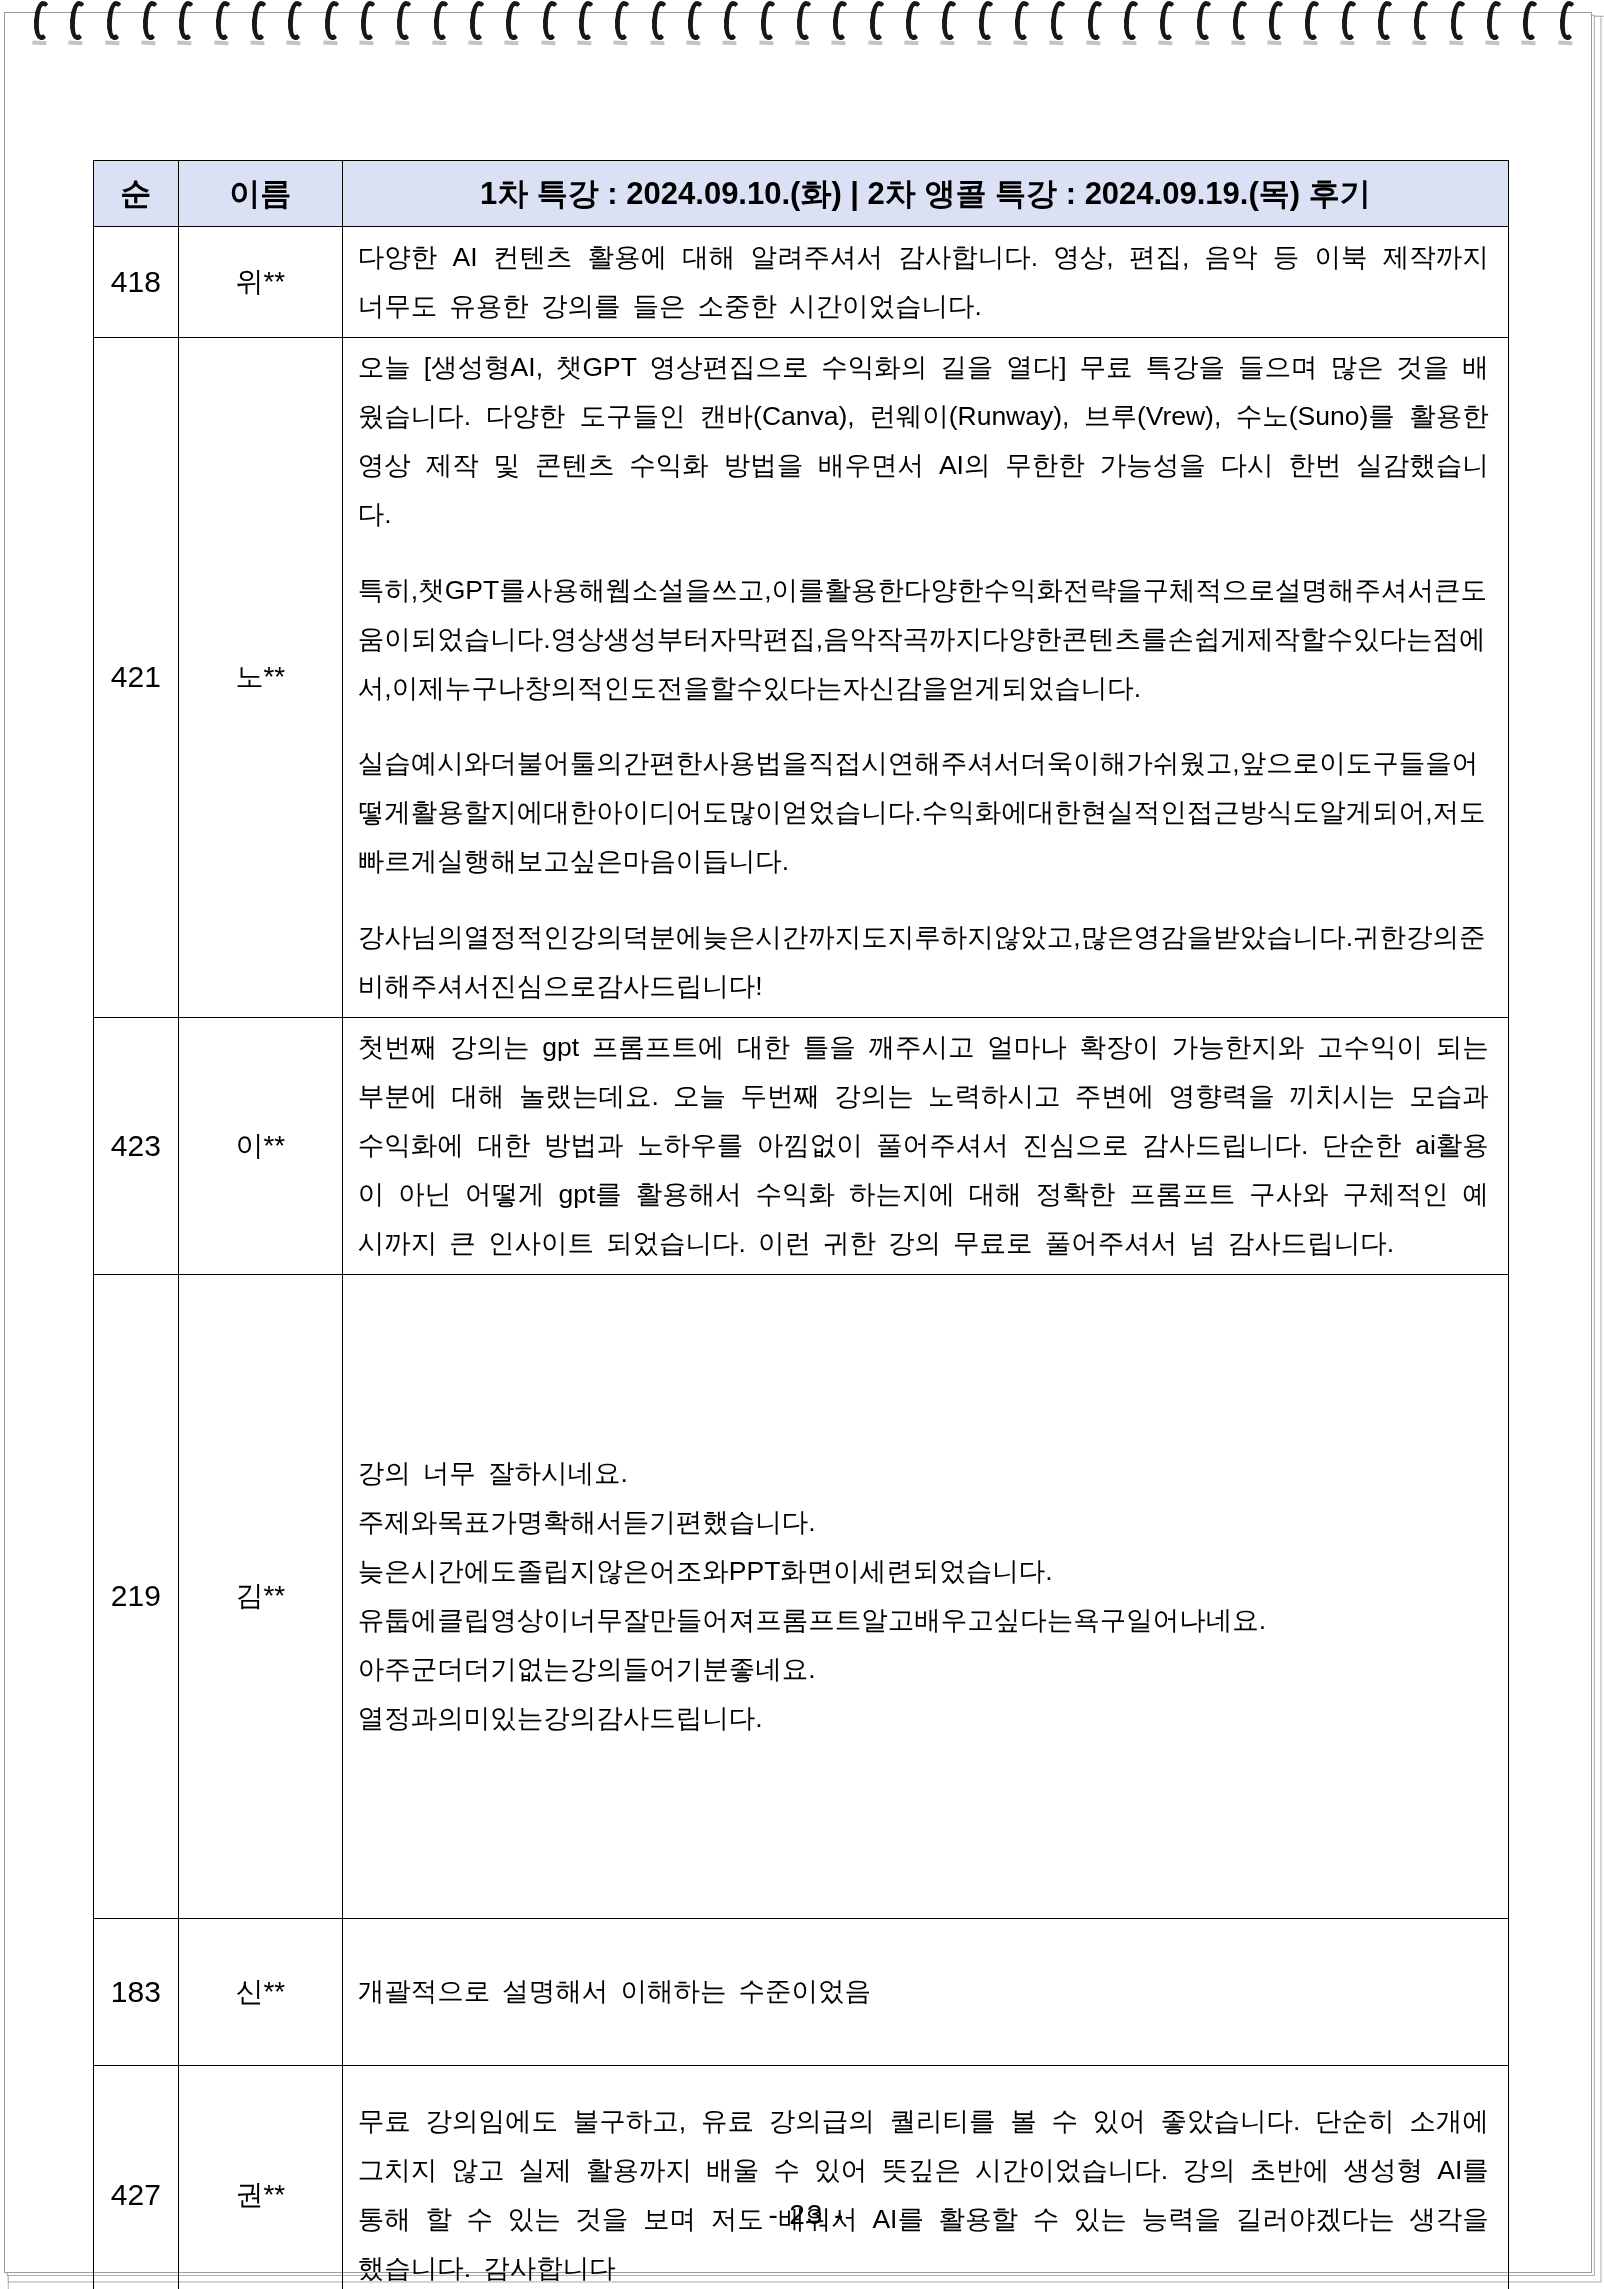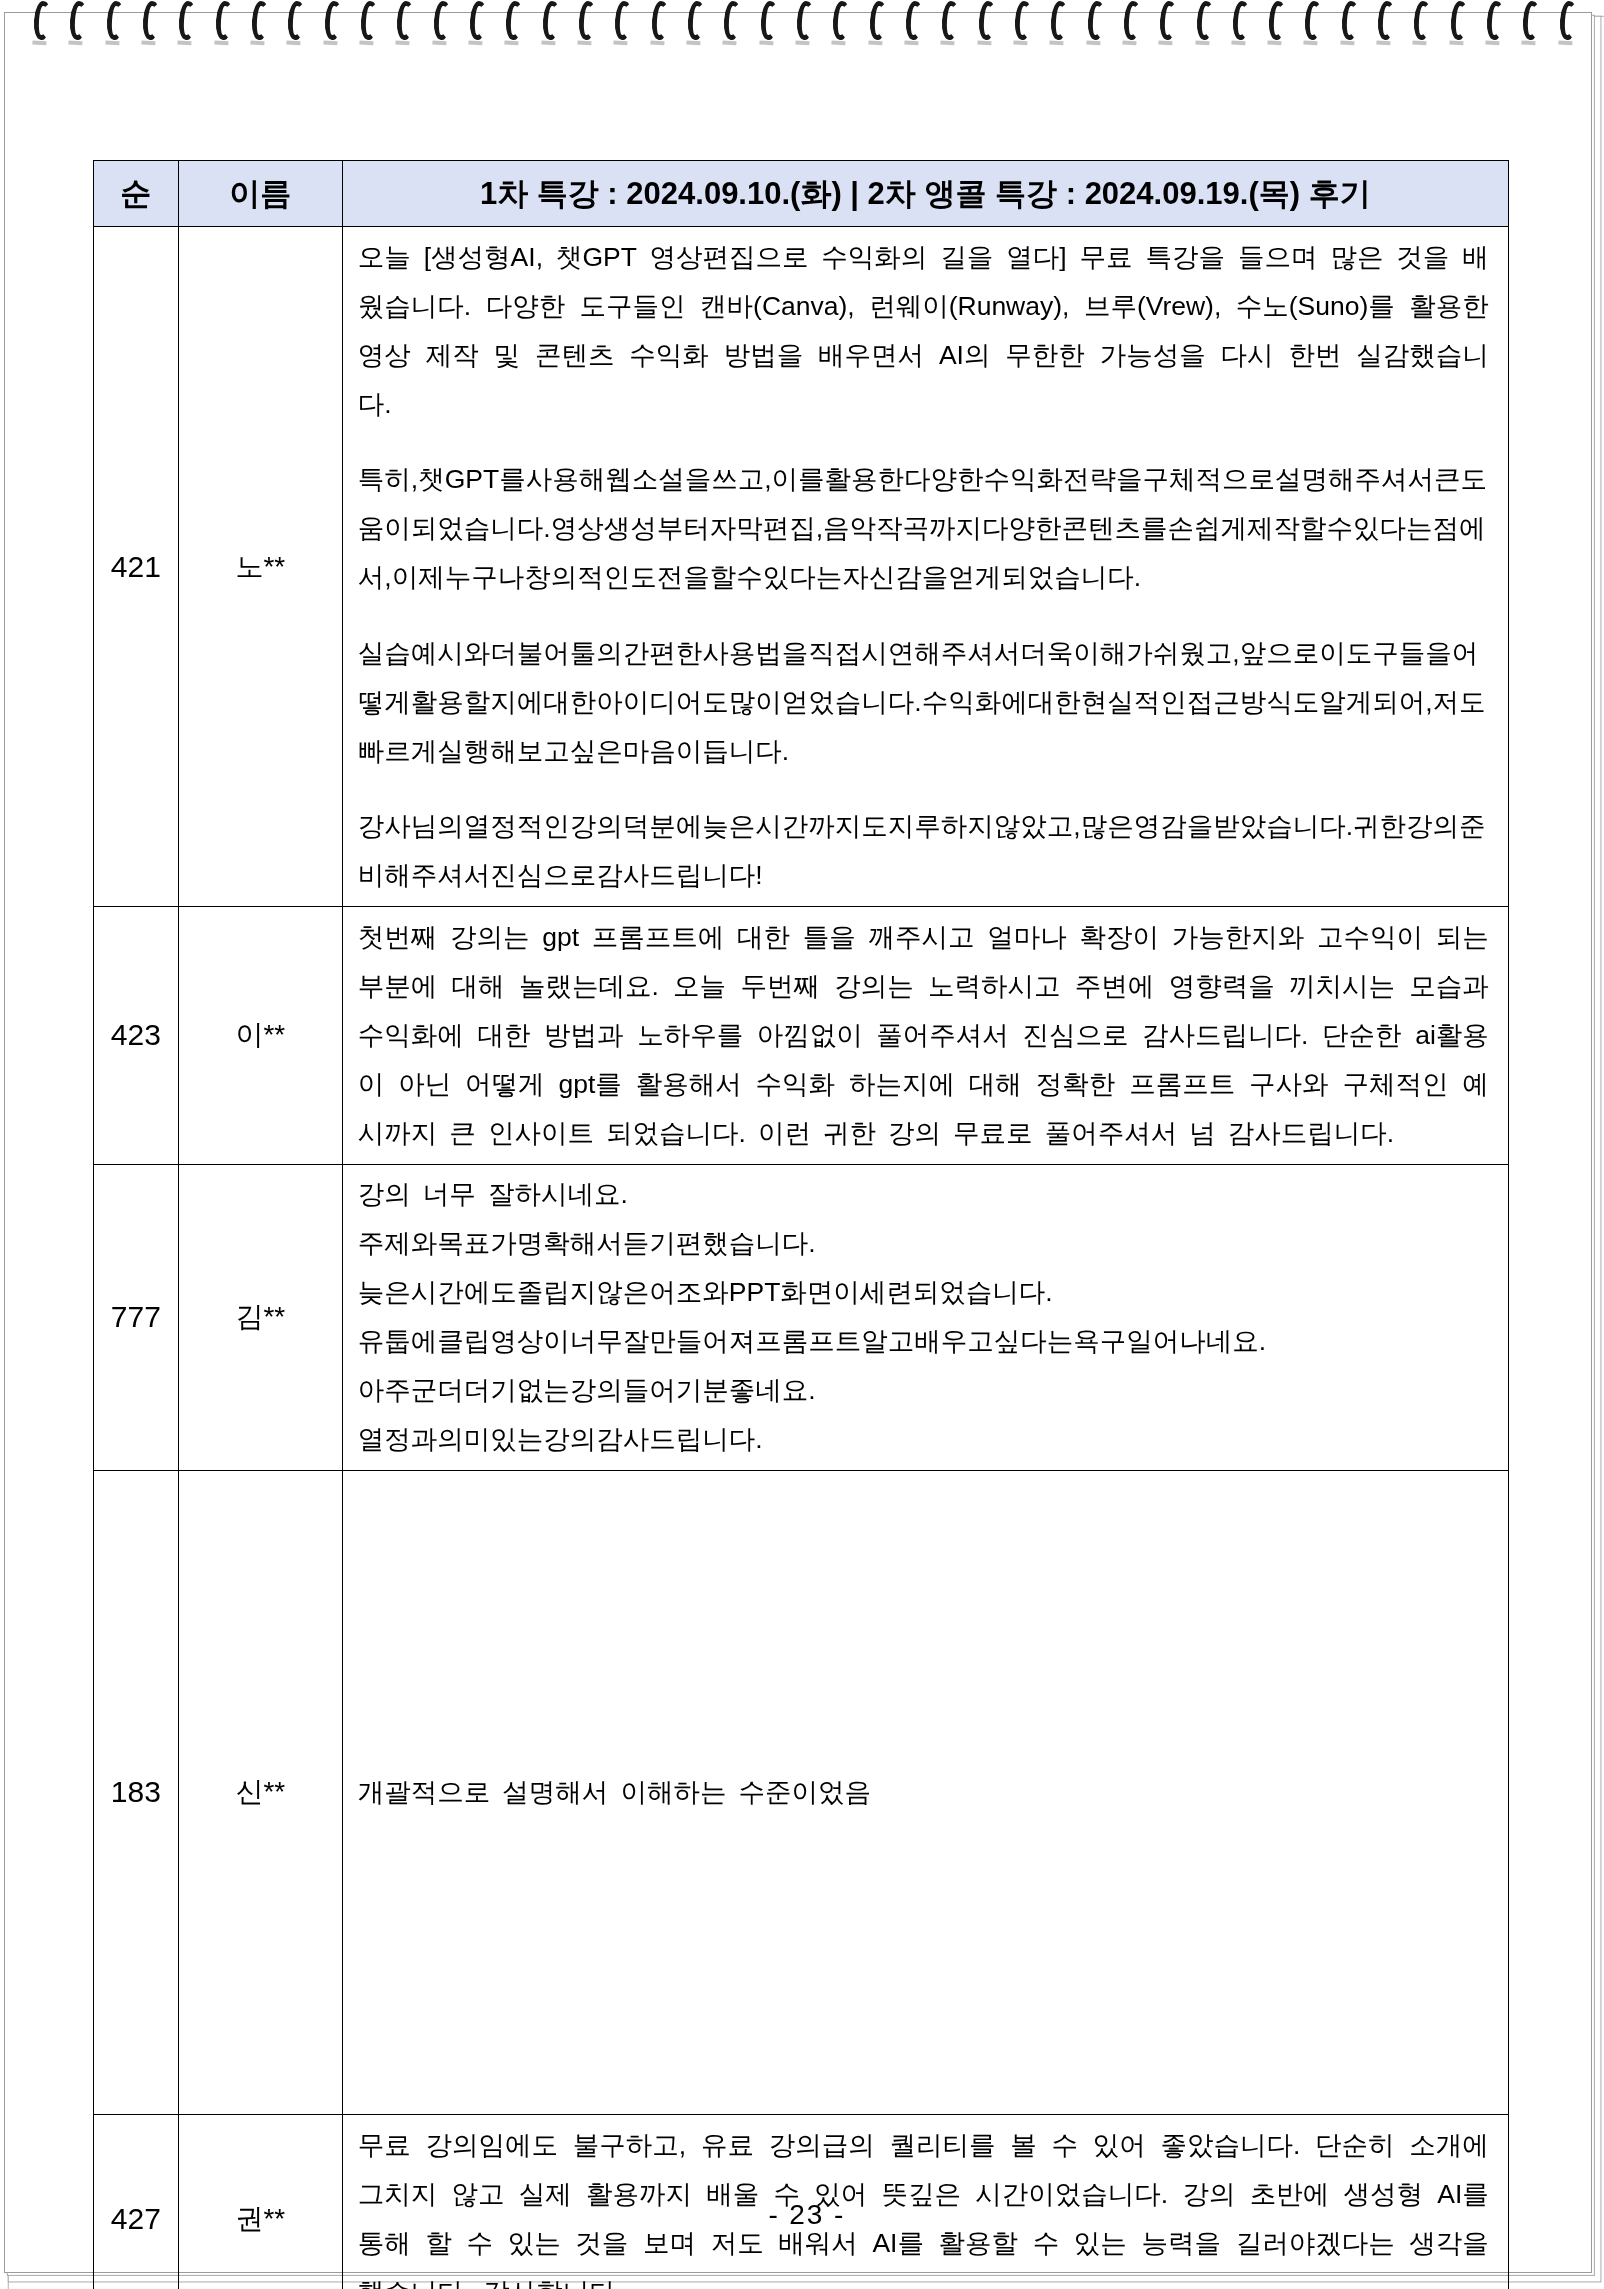--- a/index.html
+++ b/index.html
@@ -133,38 +133,45 @@
       </colgroup>
       <thead>
         <tr>
           <th>순</th>
           <th>이름</th>
           <th>1차 특강 : 2024.09.10.(화) | 2차 앵콜 특강 : 2024.09.19.(목) 후기</th>
         </tr>
       </thead>
       <tbody>
           <tr>
+            <td class="no-cell">418</td>
+            <td class="name-cell">위**</td>
+            <td class="review-cell">
+              <p>다양한 AI 컨텐츠 활용에 대해 알려주셔서 감사합니다. 영상, 편집, 음악 등 이북 제작까지 너무도 유용한 강의를 들은 소중한 시간이었습니다.</p>
+            </td>
+          </tr>
+          <tr>
             <td class="no-cell">421</td>
             <td class="name-cell">노**</td>
             <td class="review-cell">
               <p>오늘 [생성형AI, 챗GPT 영상편집으로 수익화의 길을 열다] 무료 특강을 들으며 많은 것을 배웠습니다. 다양한 도구들인 캔바(Canva), 런웨이(Runway), 브루(Vrew), 수노(Suno)를 활용한 영상 제작 및 콘텐츠 수익화 방법을 배우면서 AI의 무한한 가능성을 다시 한번 실감했습니다.</p>
               <p>특히,챗GPT를사용해웹소설을쓰고,이를활용한다양한수익화전략을구체적으로설명해주셔서큰도움이되었습니다.영상생성부터자막편집,음악작곡까지다양한콘텐츠를손쉽게제작할수있다는점에서,이제누구나창의적인도전을할수있다는자신감을얻게되었습니다.</p>
               <p>실습예시와더불어툴의간편한사용법을직접시연해주셔서더욱이해가쉬웠고,앞으로이도구들을어떻게활용할지에대한아이디어도많이얻었습니다.수익화에대한현실적인접근방식도알게되어,저도빠르게실행해보고싶은마음이듭니다.</p>
               <p>강사님의열정적인강의덕분에늦은시간까지도지루하지않았고,많은영감을받았습니다.귀한강의준비해주셔서진심으로감사드립니다!</p>
             </td>
           </tr>
           <tr>
             <td class="no-cell">423</td>
             <td class="name-cell">이**</td>
             <td class="review-cell">
               <p>첫번째 강의는 gpt 프롬프트에 대한 틀을 깨주시고 얼마나 확장이 가능한지와 고수익이 되는 부분에 대해 놀랬는데요. 오늘 두번째 강의는 노력하시고 주변에 영향력을 끼치시는 모습과 수익화에 대한 방법과 노하우를 아낌없이 풀어주셔서 진심으로 감사드립니다. 단순한 ai활용이 아닌 어떻게 gpt를 활용해서 수익화 하는지에 대해 정확한 프롬프트 구사와 구체적인 예시까지 큰 인사이트 되었습니다. 이런 귀한 강의 무료로 풀어주셔서 넘 감사드립니다.</p>
             </td>
           </tr>
           <tr>
-            <td class="no-cell">777</td>
+            <td class="no-cell">219</td>
             <td class="name-cell">김**</td>
             <td class="review-cell">
               <p>강의 너무 잘하시네요.
 주제와목표가명확해서듣기편했습니다.
 늦은시간에도졸립지않은어조와PPT화면이세련되었습니다.
 유툽에클립영상이너무잘만들어져프롬프트알고배우고싶다는욕구일어나네요.
 아주군더더기없는강의들어기분좋네요.
 열정과의미있는강의감사드립니다.</p>
             </td>
           </tr>

